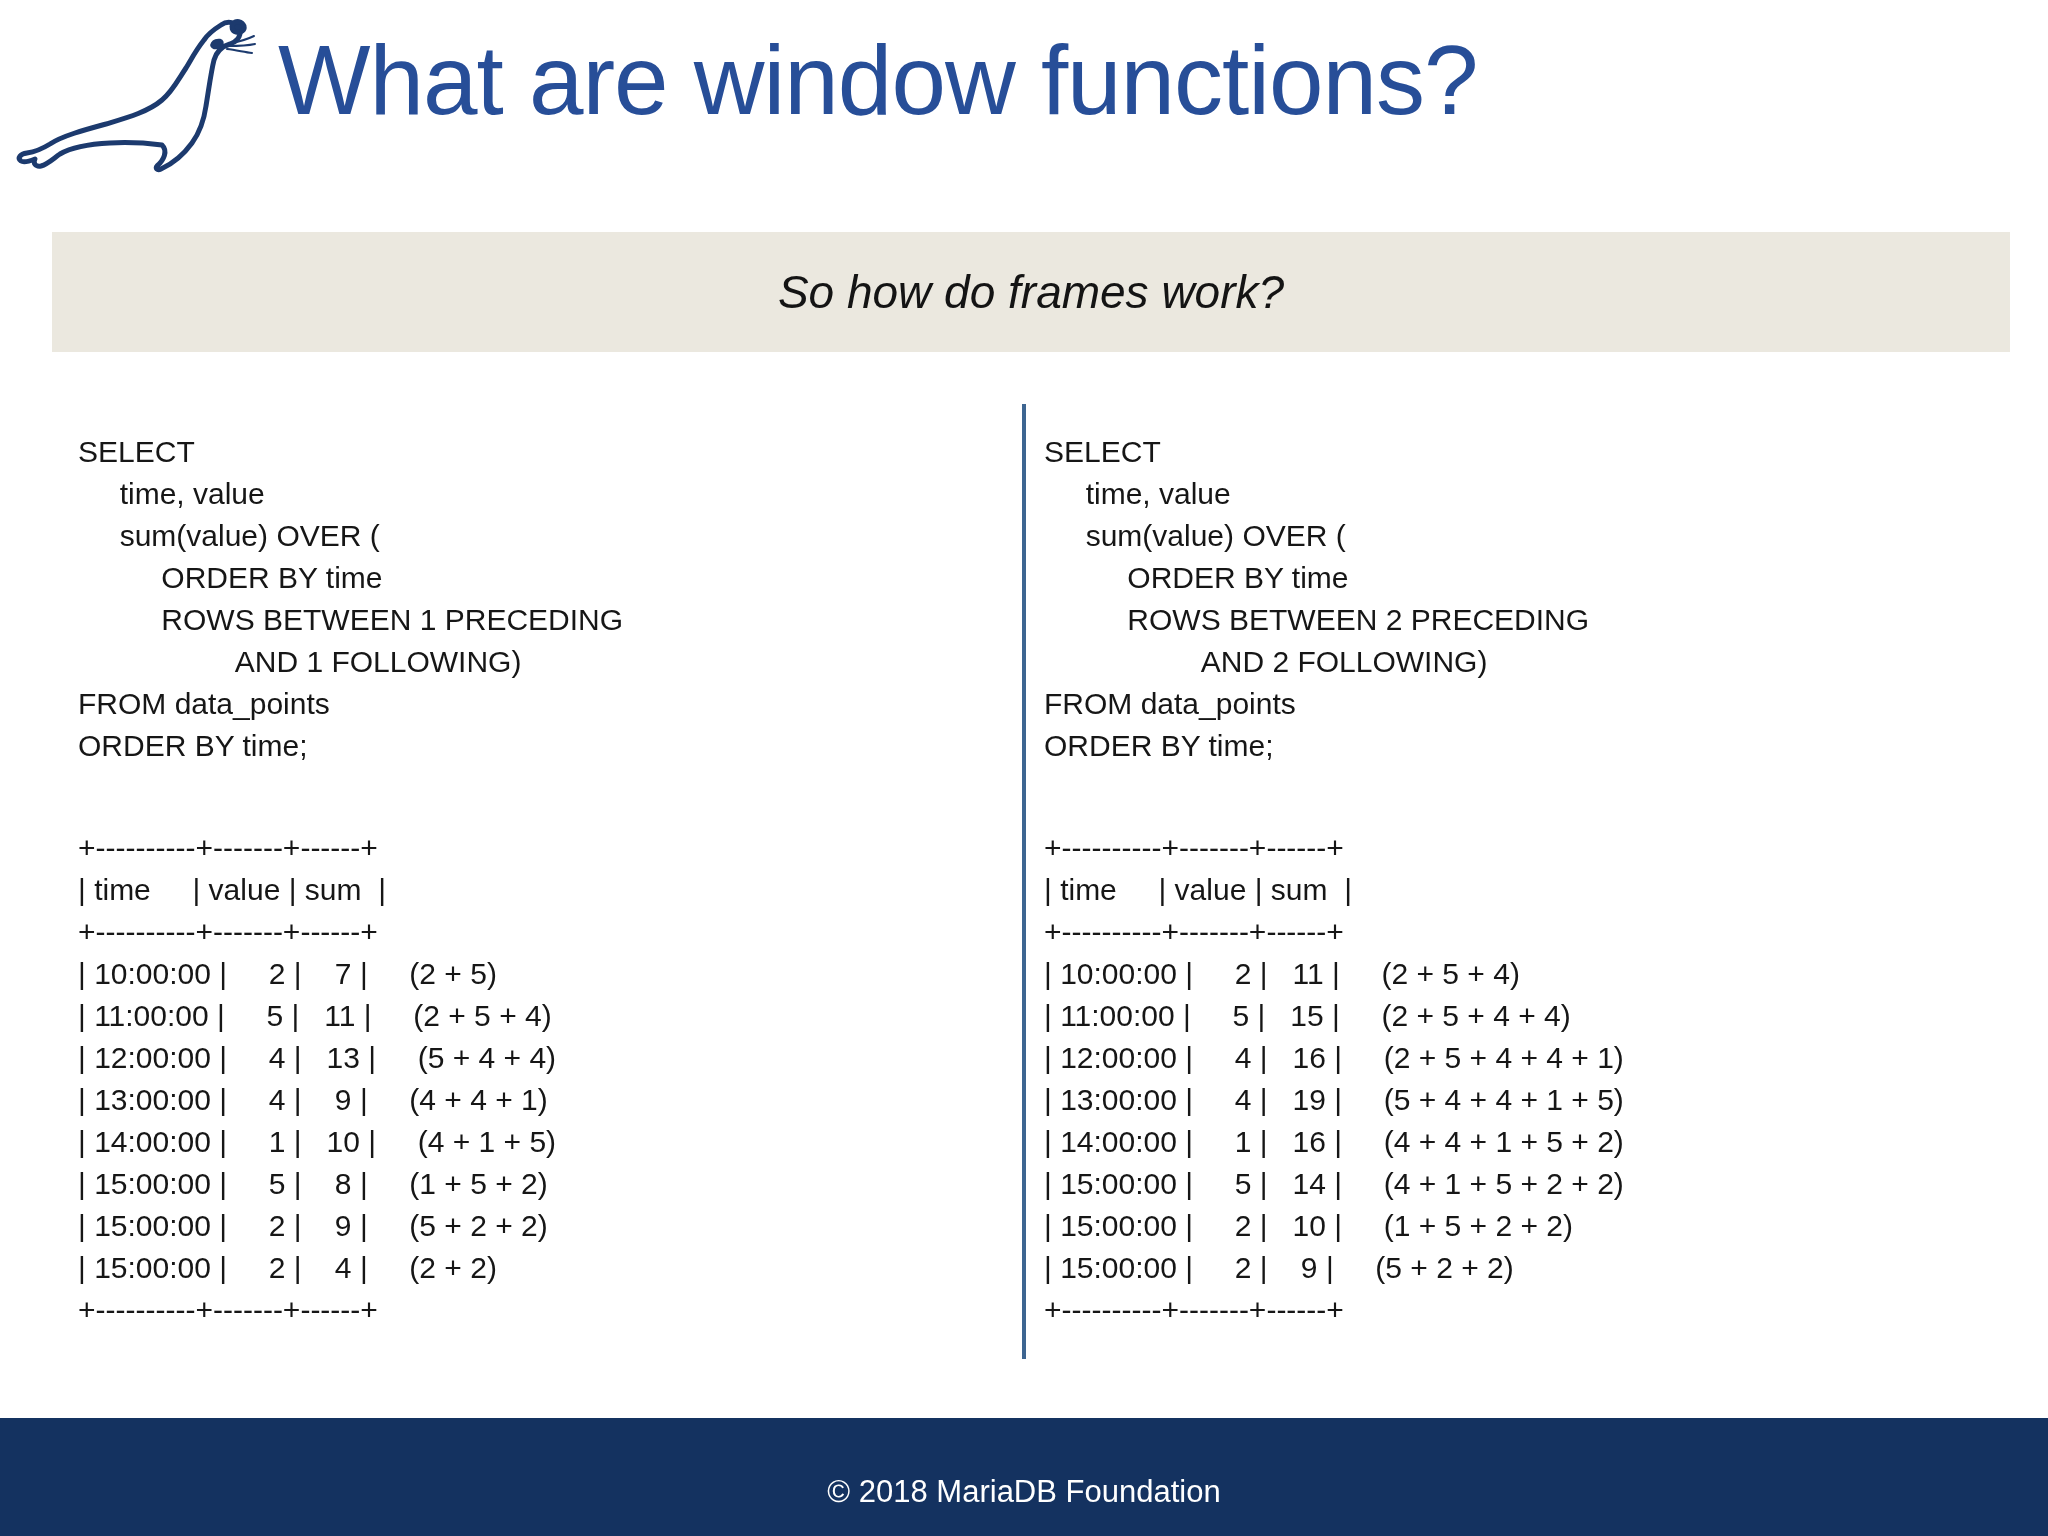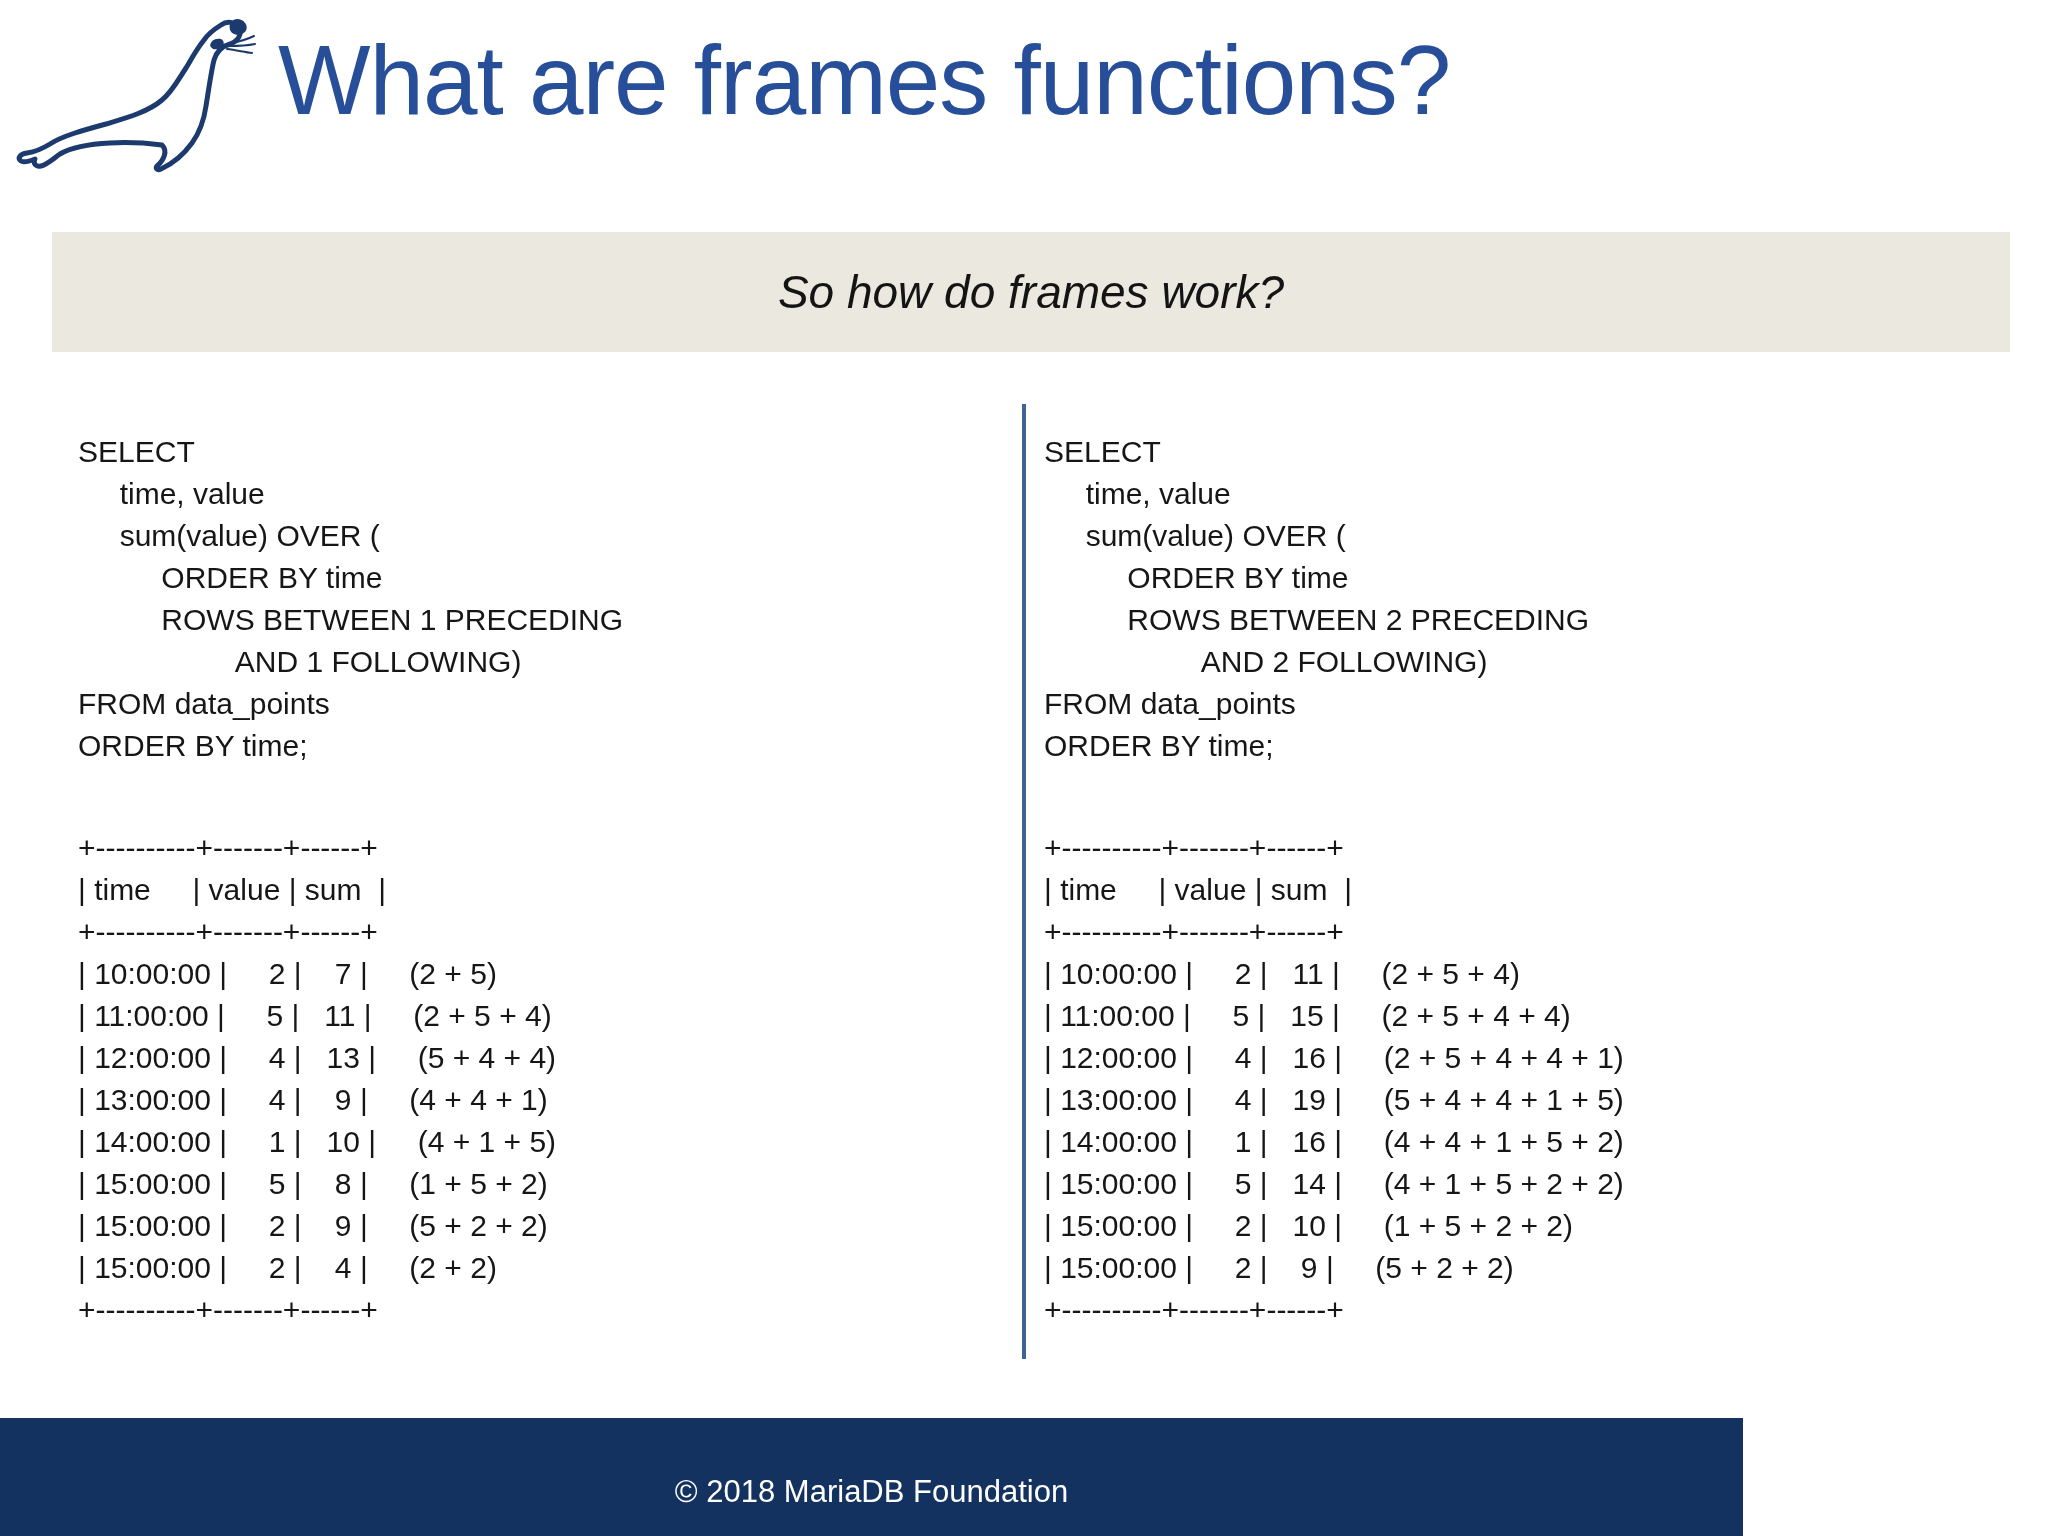--- a/index.html
+++ b/index.html
@@ -43,21 +43,21 @@
   .table-left {left:78px;  top:827px;}
   .code-right {left:1044px;top:431px;}
   .table-right{left:1044px;top:827px;}
 
   .divider{
     position:absolute;left:1022px;top:404px;width:4px;height:955px;
     background:var(--divider_blue);
   }
 
   .footer{
-    position:absolute;left:0;bottom:0;width:1743px;height:118px;
+    position:absolute;left:0;bottom:0;width:2048px;height:118px;
     background:var(--footer_bg);
   }
   .copyright{
     position:absolute;left:50%;transform:translateX(-50%);bottom:26px;
     font-size:31px;color:var(--footer_text);white-space:nowrap;
   }
   .brand{
     position:absolute;right:30px;top:22px;
     font-size:68px;font-weight:300;letter-spacing:1px;
     color:var(--footer_text);line-height:1;white-space:nowrap;
@@ -93,21 +93,21 @@
     <path d="M 219,24 C 222,20 228,21 230,26 C 231,30 227,33 222,32 C 218,31 217,27 219,24 Z" fill="#1c3a6e"></path>
     <g stroke-width="2" fill="none">
       <path d="M 214,44 C 224,42 232,40 240,36"></path>
       <path d="M 214,46 C 224,46 232,46 241,44"></path>
       <path d="M 213,49 C 222,50 230,52 238,53"></path>
     </g>
   </g>
   <ellipse cx="203" cy="44" rx="7" ry="5" fill="#1c3a6e" transform="rotate(-22 203 44)"></ellipse>
 </svg>
 
-<h1 class="page-title">What are frames functions?</h1>
+<h1 class="page-title">What are window functions?</h1>
 
 <div class="banner">
   <div class="banner-text">So how do frames work?</div>
 </div>
 
 <pre class="code-left">SELECT
      time, value
      sum(value) OVER (
           ORDER BY time
           ROWS BETWEEN 1 PRECEDING

